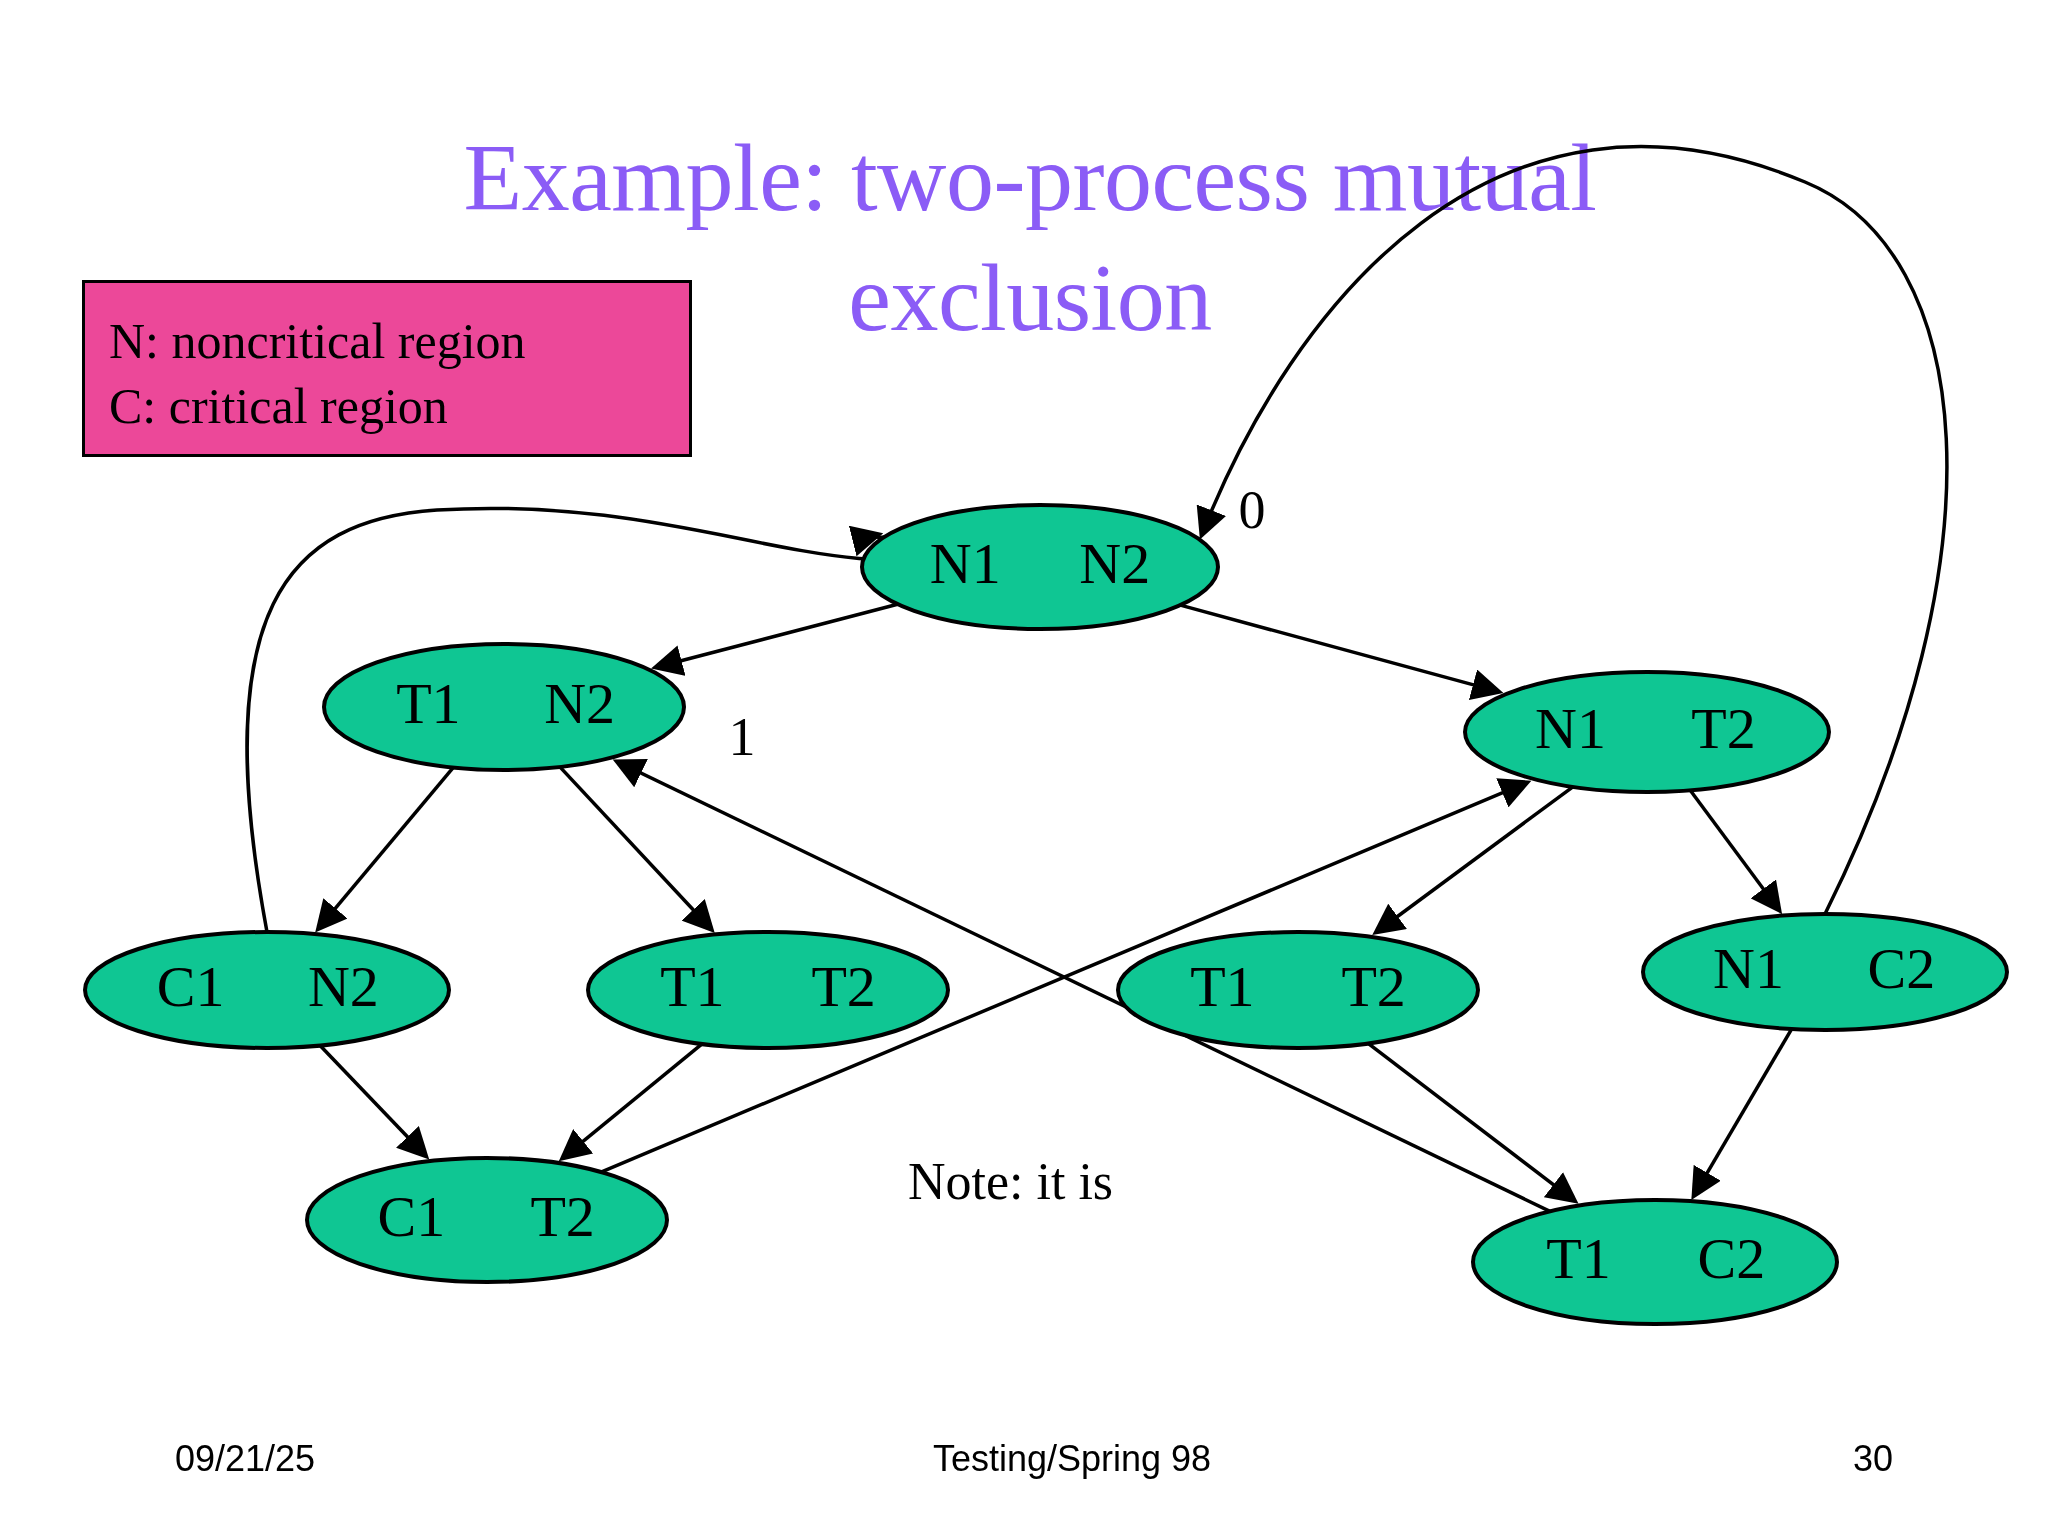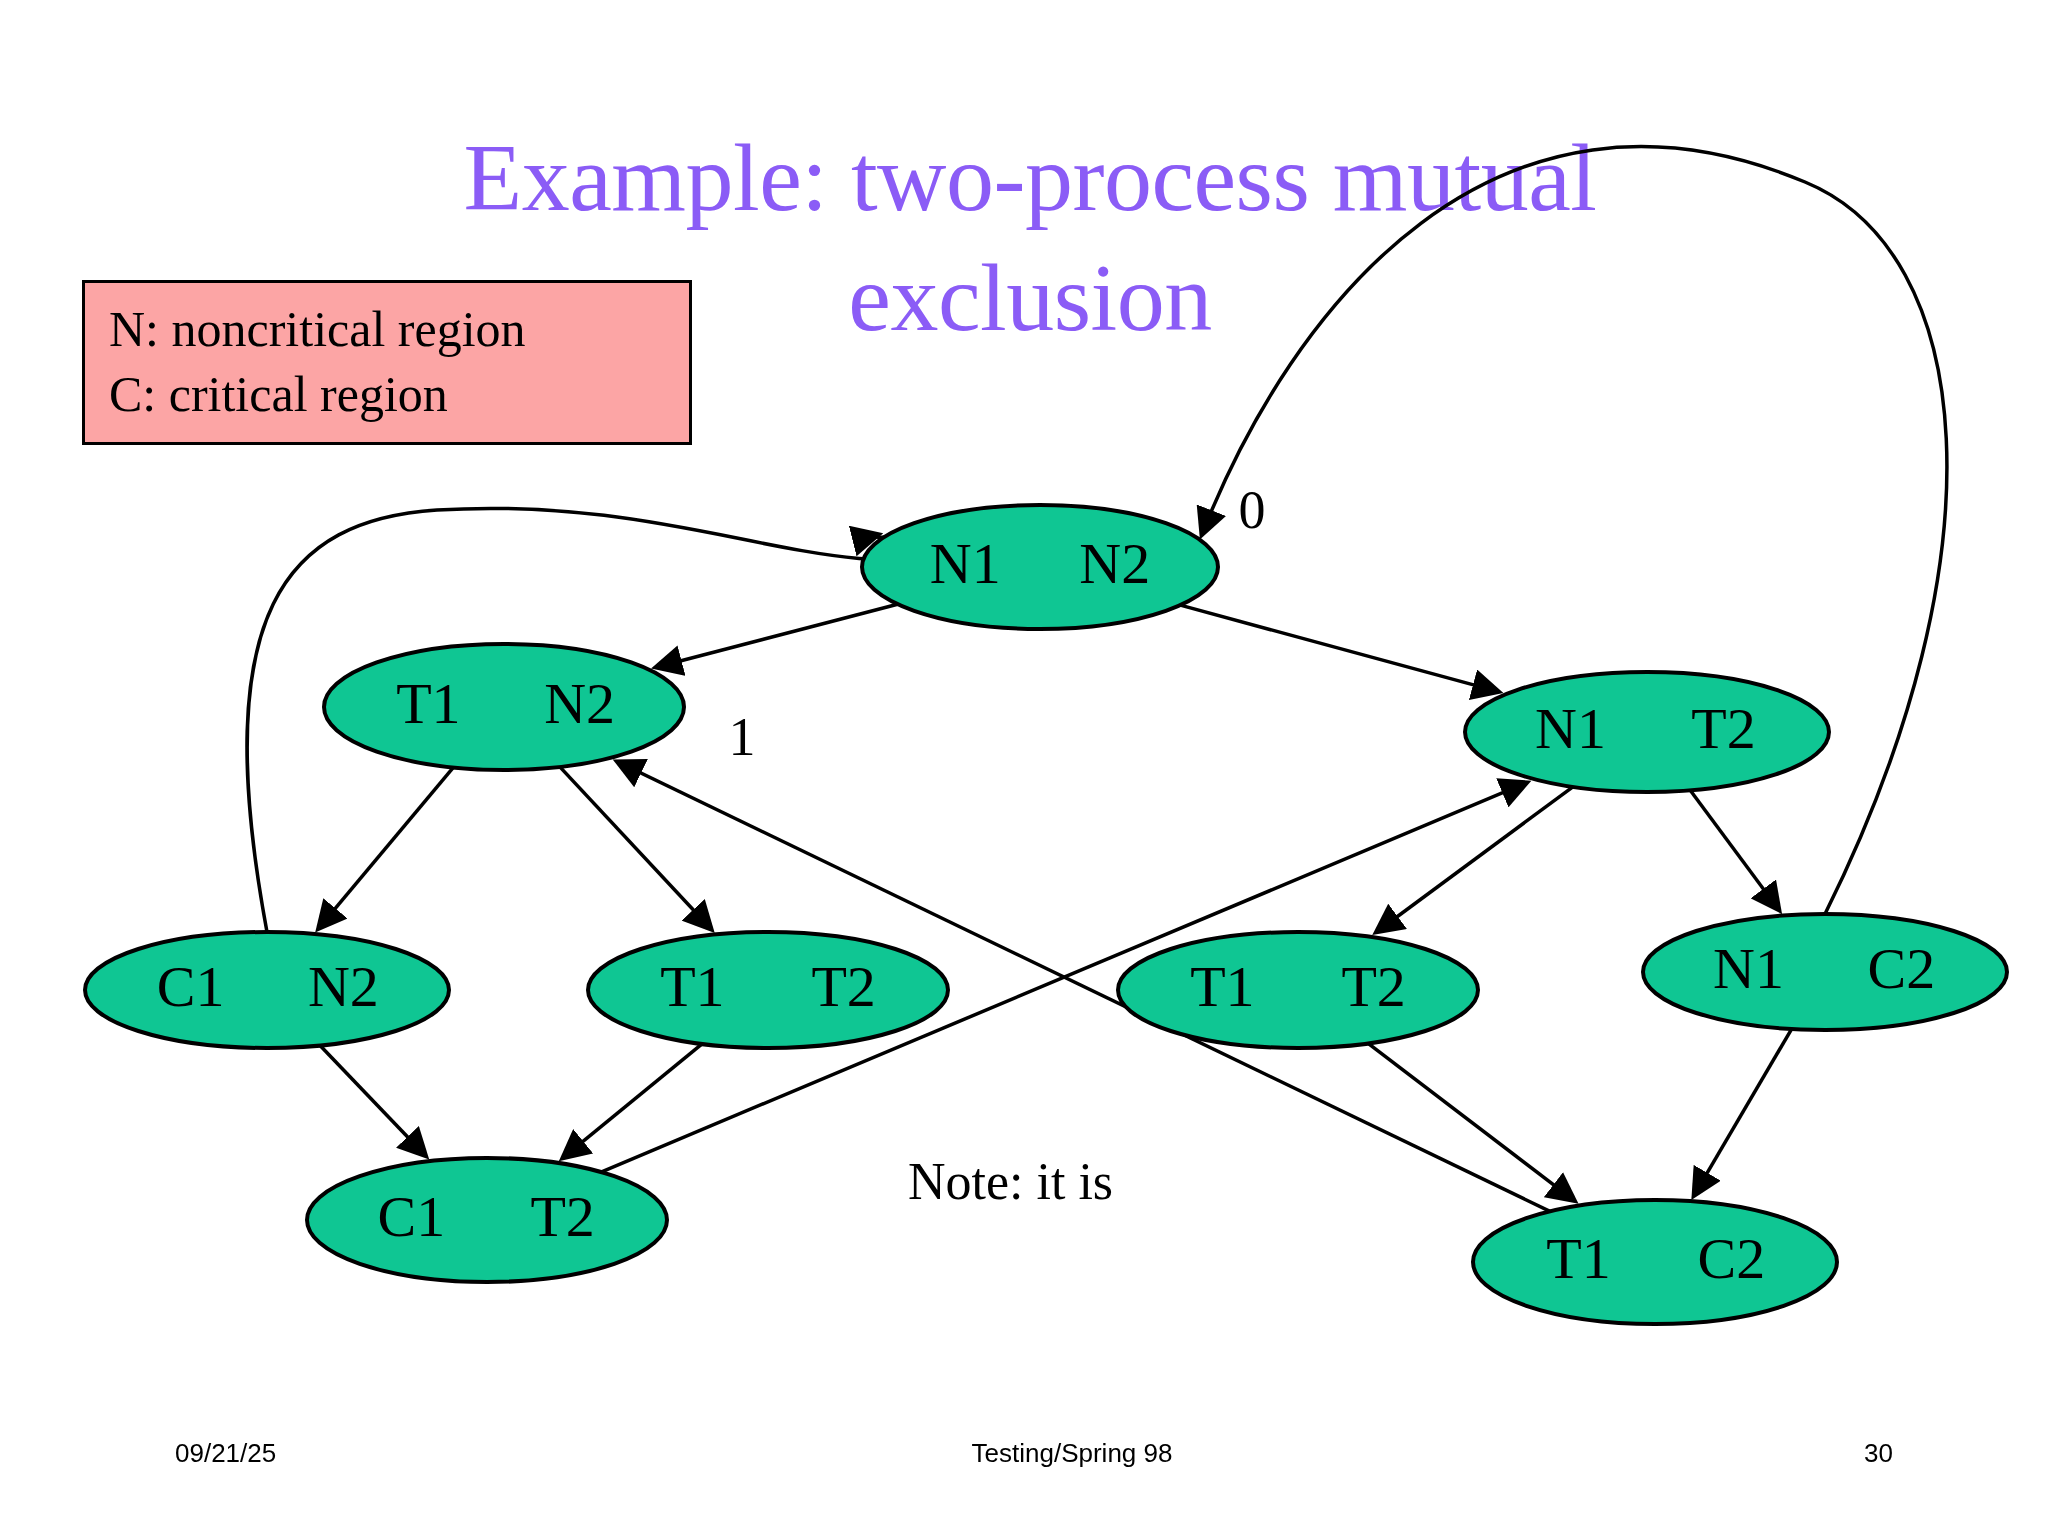--- a/index.html
+++ b/index.html
@@ -36,22 +36,22 @@
     letter-spacing: -0.5px;
   }
 
   
   #legend {
     position: absolute;
     left: 82px;
     top: 280px;
     width: 610px;
     border: 3px solid #000000;
-    background: #fca5a5;
-    padding: 14px 0 16px 24px;
+    background: #ec4899;
+    padding: 26px 0 16px 24px;
     box-sizing: border-box;
   }
   .legend-line {
     font-size: 50px;
     line-height: 1.29;
     white-space: nowrap;
     font-family: "Liberation Serif", "DejaVu Serif", serif;
   }
 
   
@@ -102,21 +102,21 @@
   #footer {
     position: absolute;
     left: 0;
     top: 1438px;
     width: 2048px;
     height: 60px;
   }
   .footer-cell {
     position: absolute;
     font-family: "Liberation Sans Narrow", "Liberation Sans", sans-serif;
-    font-size: 26px;
+    font-size: 36px;
     color: #000000;
     white-space: nowrap;
   }
   #footer-date  { left: 175px;  top: 0; }
   #footer-mid   { left: 0; top: 0; width: 2048px; text-align: center; padding-left: 48px; }
   #footer-page  { right: 155px; top: 0; text-align: right; }
 </style>
 </head>
 <body>
 

